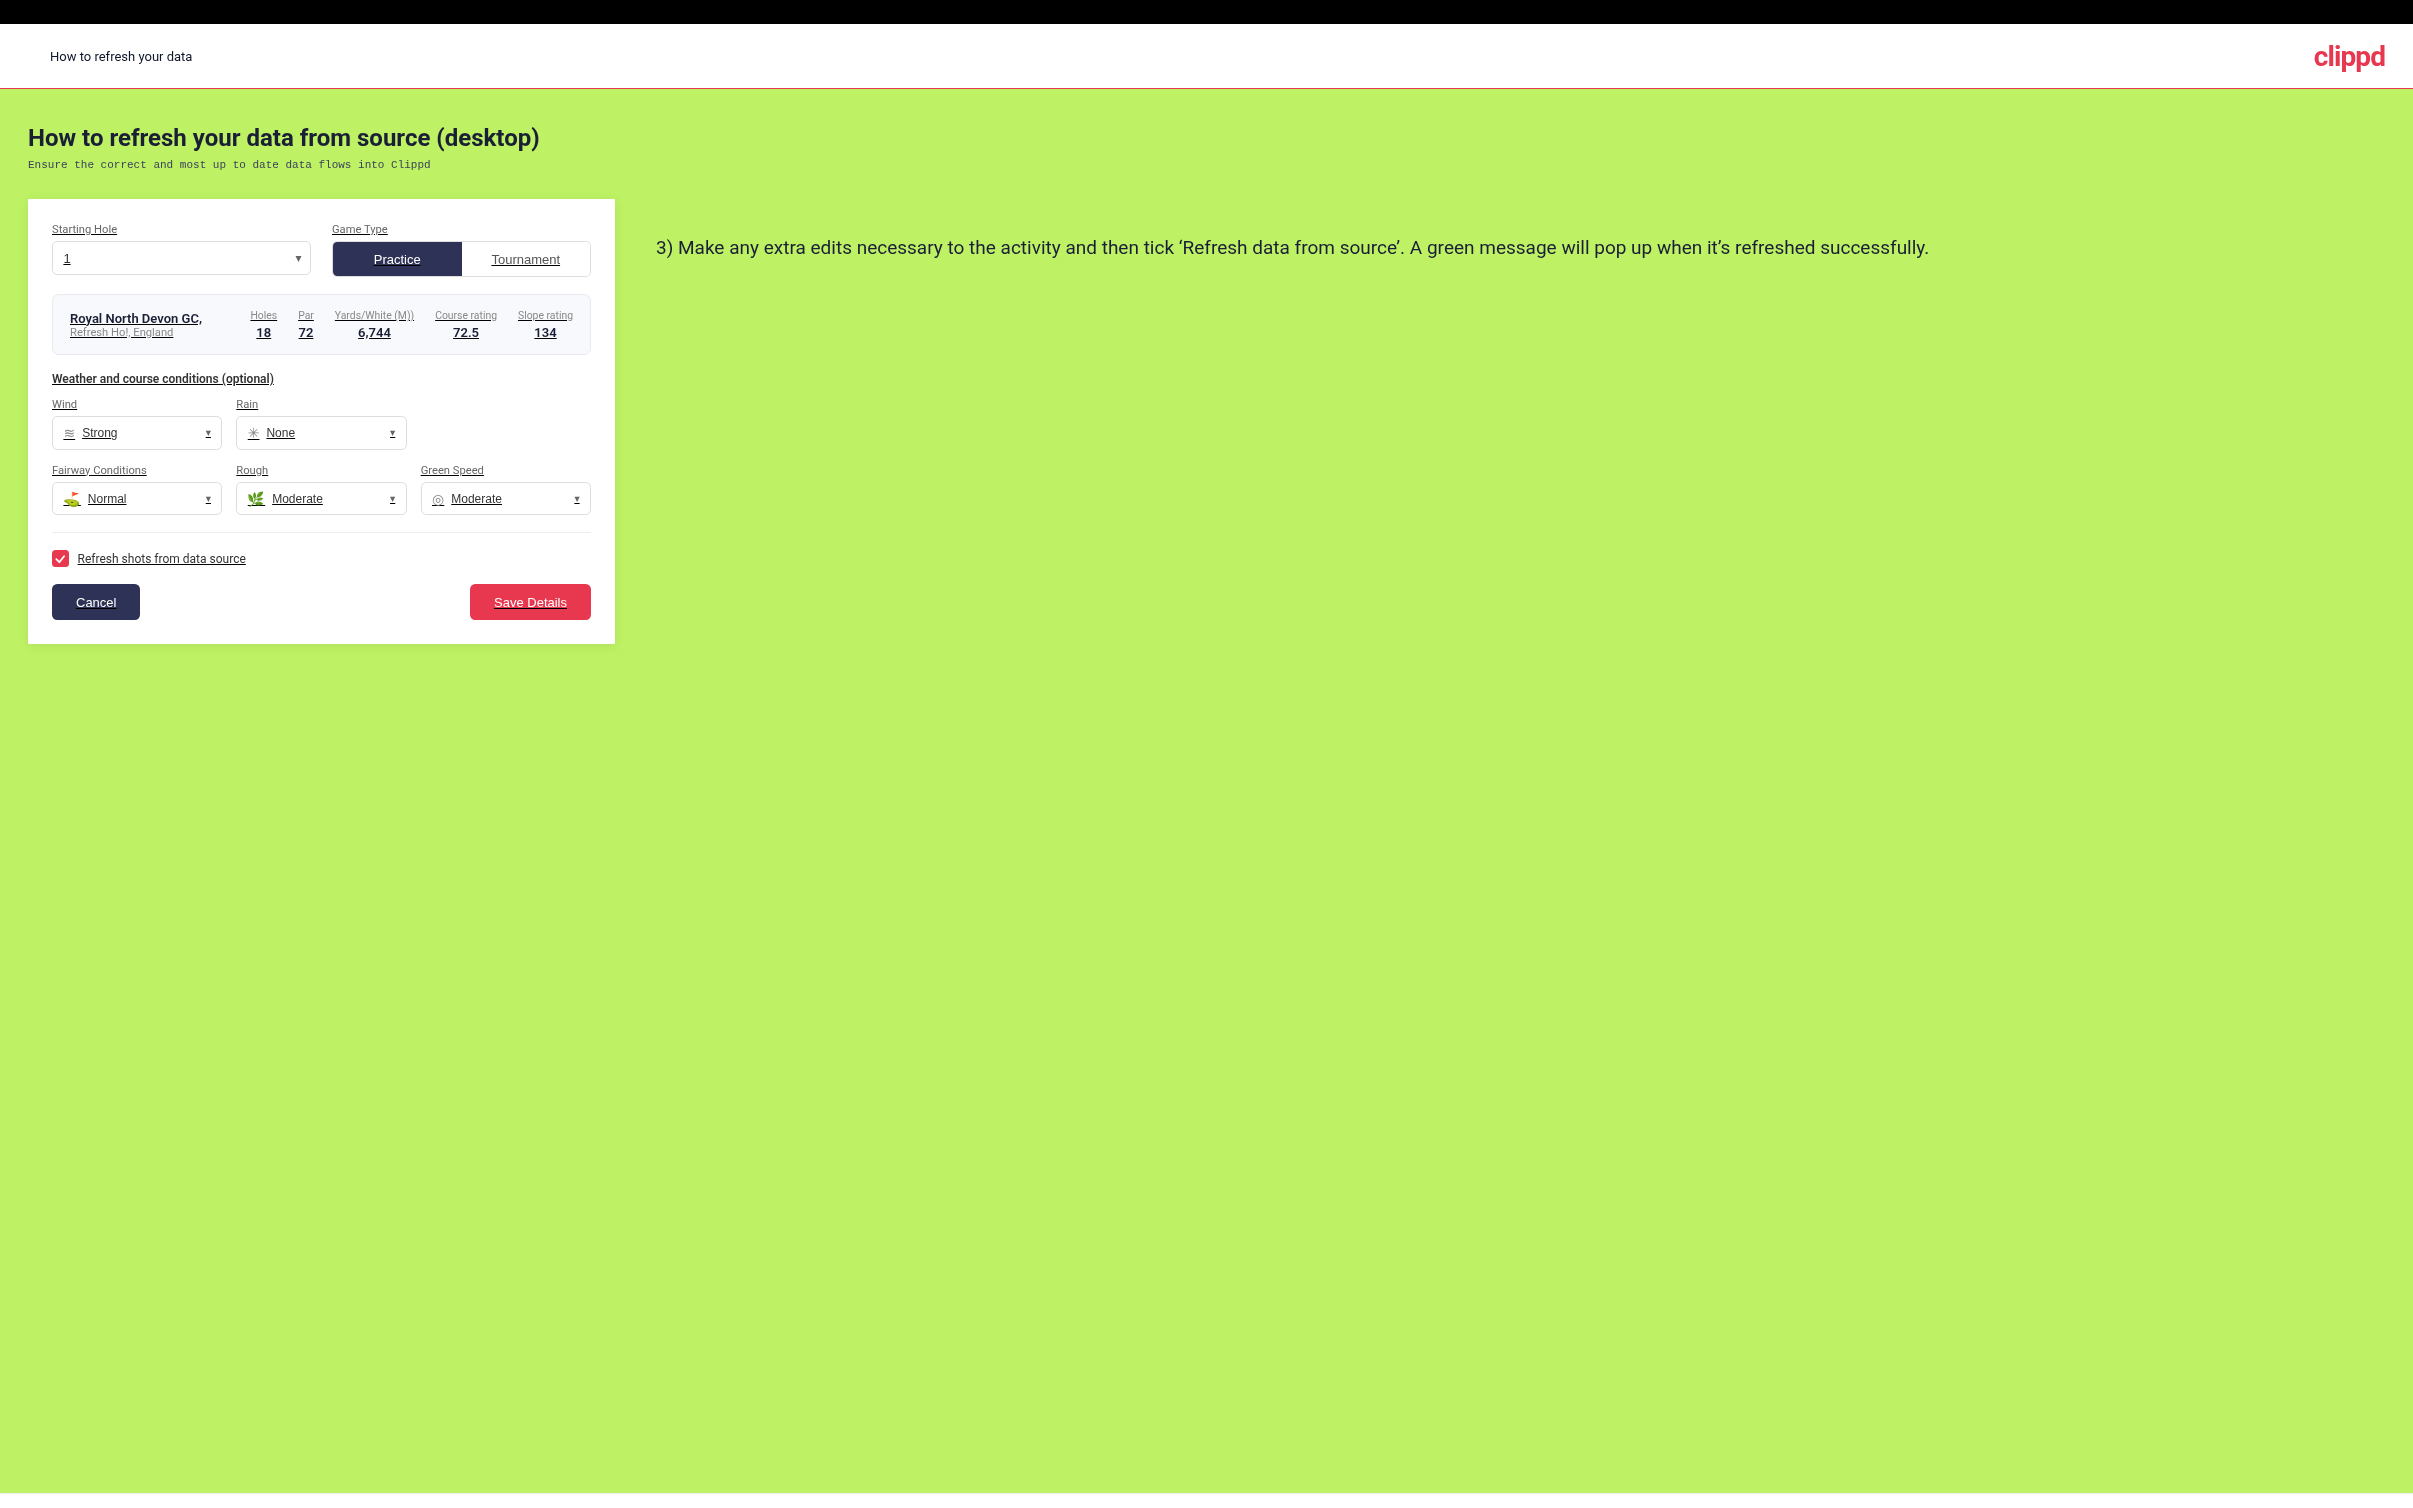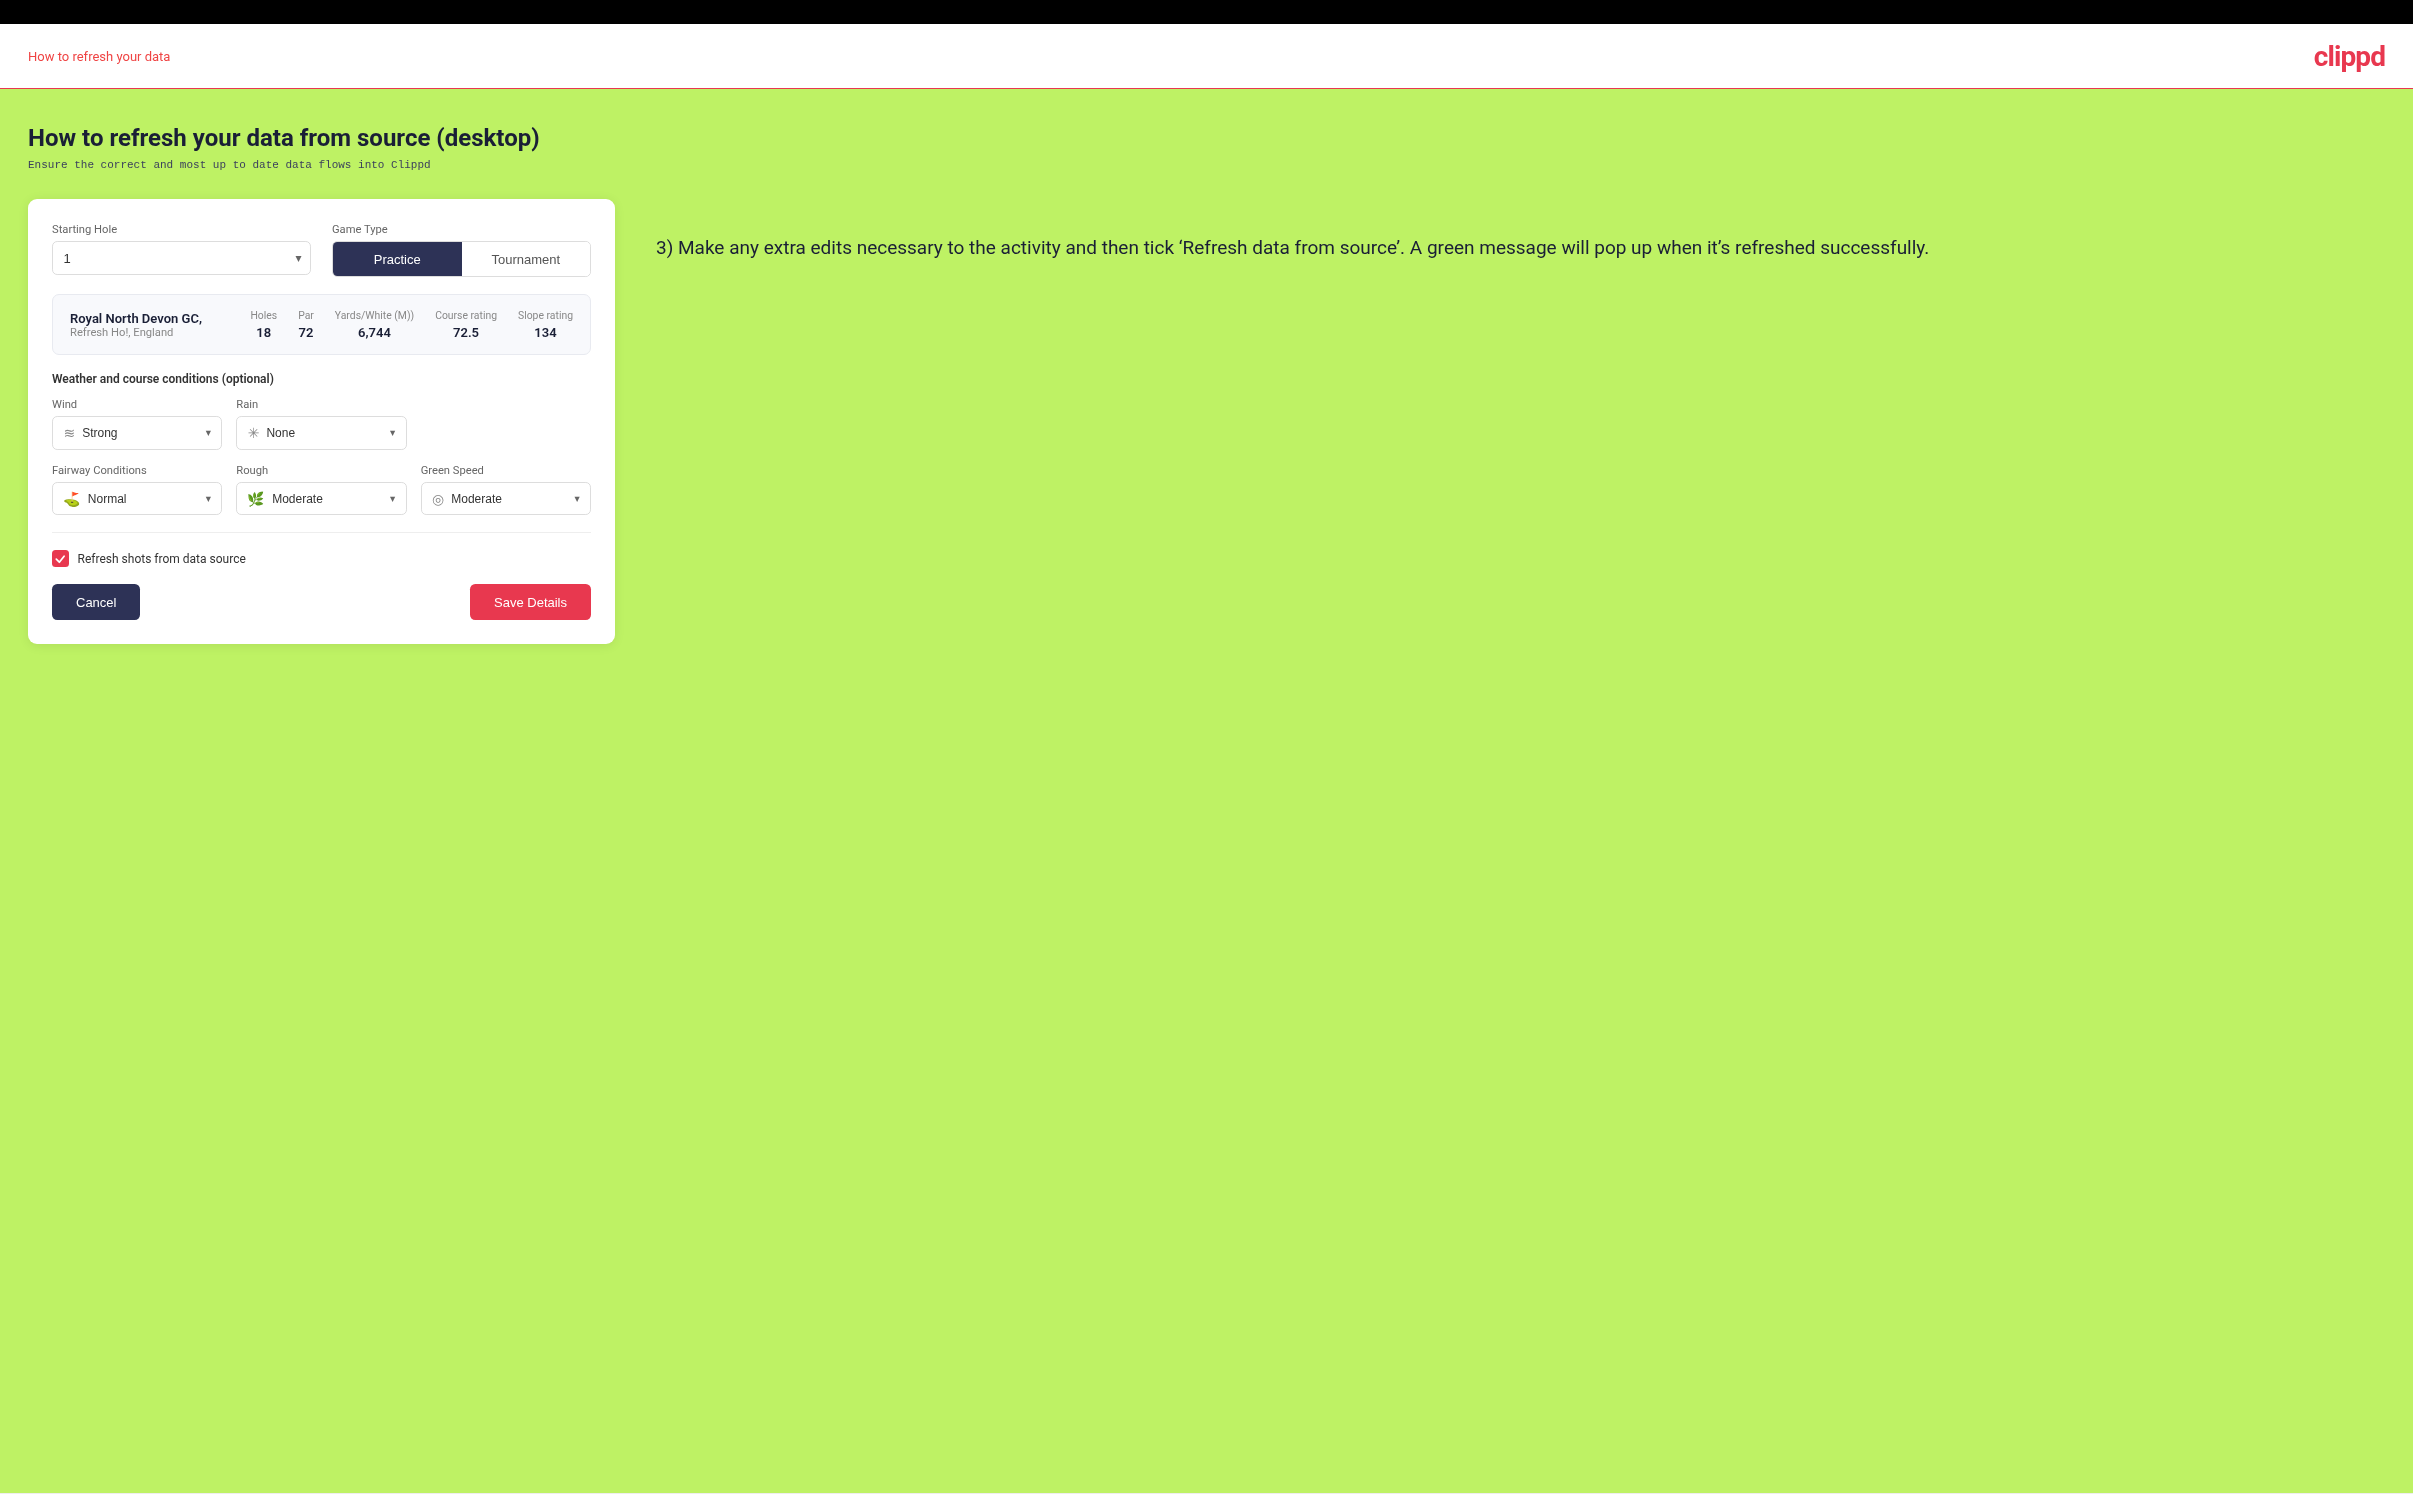--- a/index.html
+++ b/index.html
@@ -15,21 +15,22 @@
     .header {
       background: #fff;
       padding: 15.5px 28px;
       display: flex;
       align-items: center;
       justify-content: space-between;
       border-bottom: 1.7px solid #e8384f;
     }
     .header-title {
       font-size: 13px;
-      color: #ef4444;
+      color: #0f172a;
+      margin-left: 22px;
     }
     .logo {
       font-size: 28px;
       font-weight: 700;
       color: #e8384f;
       letter-spacing: -0.9px;
     }
     .main-content {
       background: #bef264;
       min-height: calc(100vh - 104px);
@@ -47,25 +48,26 @@
       margin-bottom: 28px;
       font-family: Liberation Mono, monospace;
     }
     .content-row {
       display: flex;
       align-items: flex-start;
       gap: 41px;
     }
     .card {
       background: #fff;
-      border-radius: 9px;
+      border-radius: 1px;
       padding: 24px;
       width: 587px;
       min-width: 587px;
       box-shadow: 0 1.7px 10.4px rgba(0,0,0,0.08);
+      text-decoration: underline;
     }
     .form-row {
       display: flex;
       gap: 21px;
       margin-bottom: 17px;
     }
     .form-group {
       flex: 1;
     }
     .form-label {

